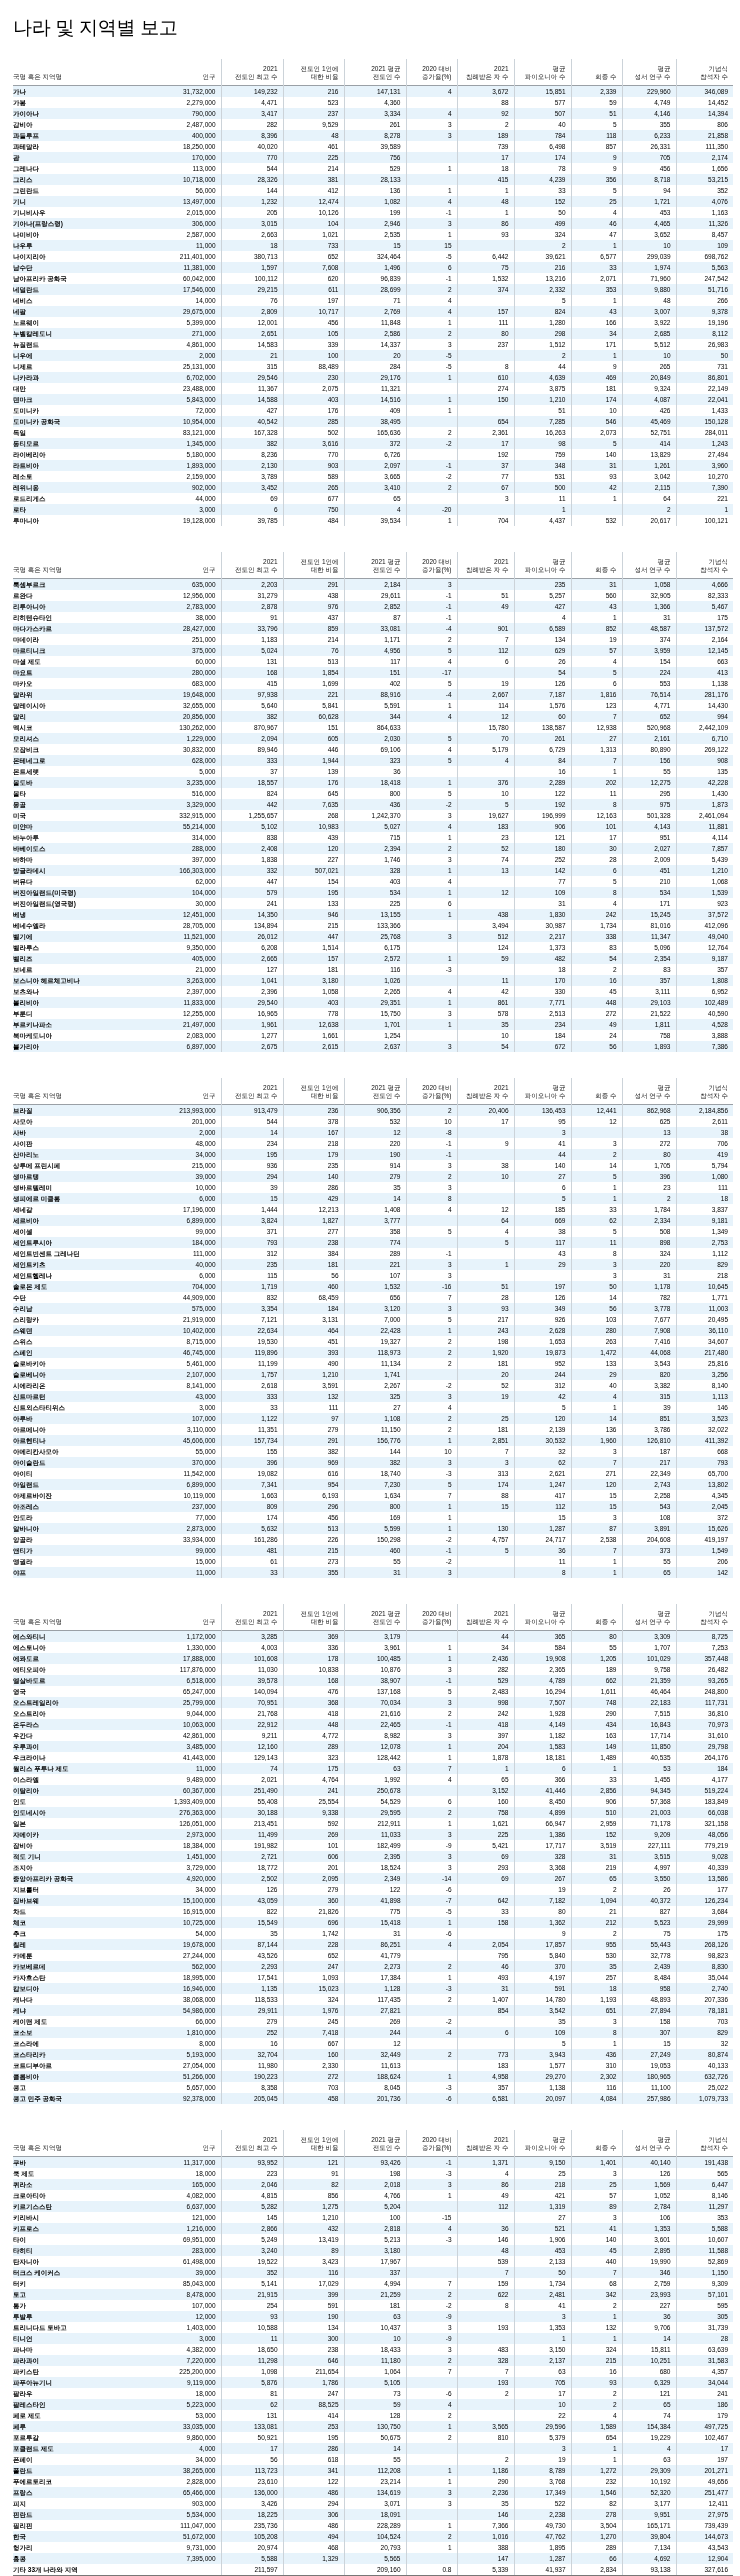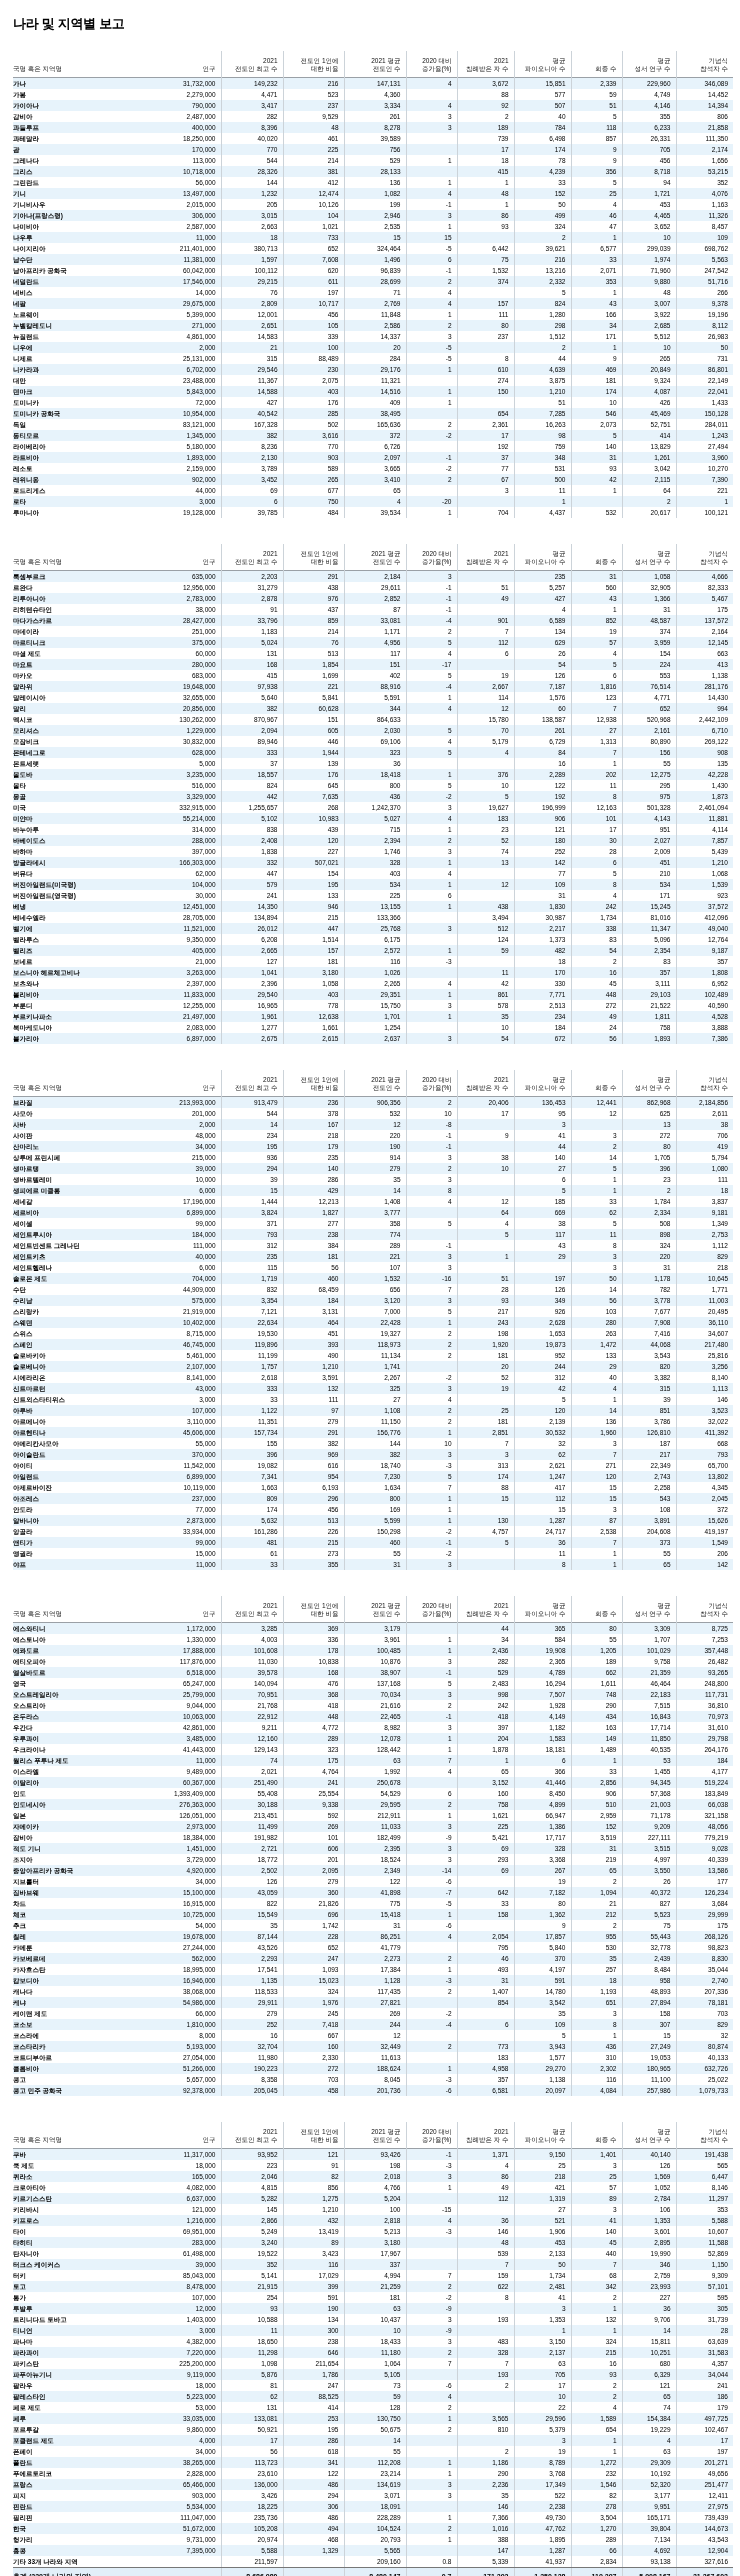--- a/index.html
+++ b/index.html
@@ -1,18 +1,18 @@
 <!DOCTYPE html>
 <html style="font-size:10px"><head>
 <meta charset="utf-8">
 <style>
   html,body { margin:0; padding:0; background:#ffffff; }
   body { width:740px; min-height:2576px; font-family:"Liberation Sans","DejaVu Sans",sans-serif; color:#000; }
   .page { padding:11px 9.3px 25px 13px; box-sizing:border-box; }
-  .page-title { font-size:13px; font-weight:bold; letter-spacing:-0.3px; margin:3.7px 0 18.5px 0; }
+  .page-title { font-size:19px; font-weight:normal; letter-spacing:-0.3px; margin:3.7px 0 18.5px 0; }
   table.report { border-collapse:collapse; table-layout:fixed; width:719px; }
   .section { margin-top:0; }
   .section + .section { margin-top:26px; }
   th, td { font-size:6.5px; padding:0 5px 0 0; white-space:nowrap; overflow:hidden; }
   th { vertical-align:bottom; font-weight:normal; text-align:right; padding-bottom:3.7px; padding-top:6.2px; line-height:8px; color:#111; }
   th.name-col { text-align:left; padding-left:0; }
   thead tr { border-bottom:0.6px solid #9aa0a6; }
   td { height:11px; line-height:11px; text-align:right; }
   td.name-cell { text-align:left; font-weight:bold; padding-left:0; }
   tr.stripe td { background:#e7f3fb; }

